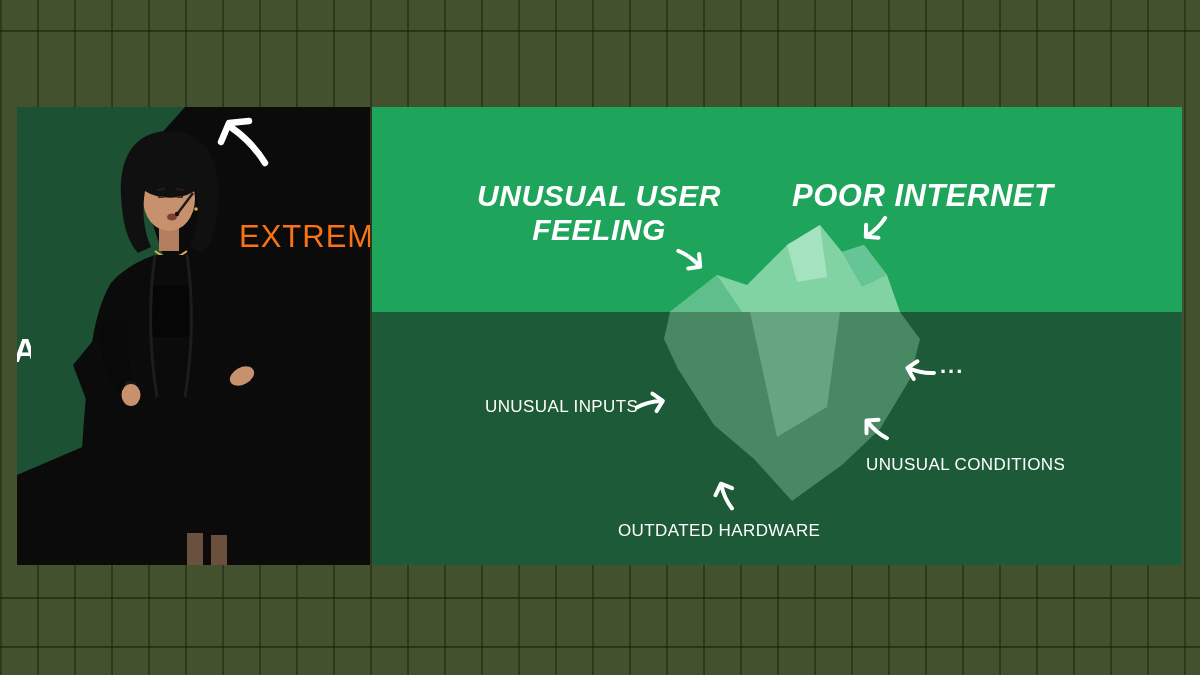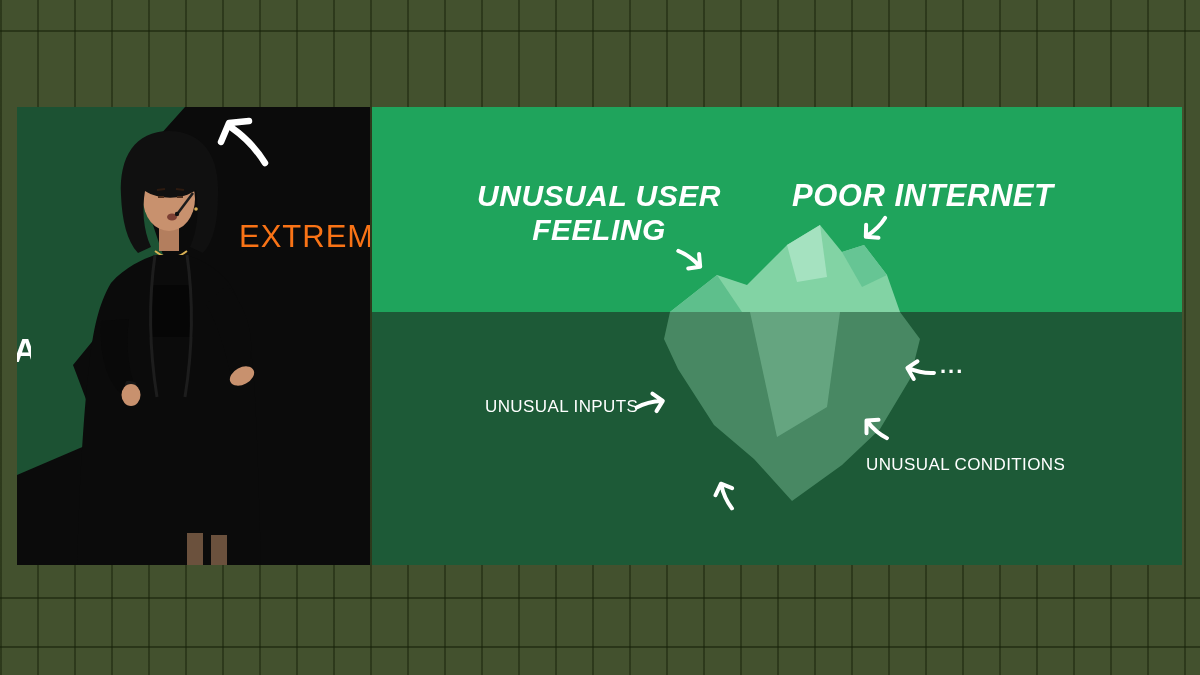--- a/index.html
+++ b/index.html
@@ -139,20 +139,21 @@
     <polygon points="298,205 345,168 370,205" fill="#5ebf8c"></polygon>
     <polygon points="415,138 448,118 455,170 425,175" fill="#a5e2c0"></polygon>
     <polygon points="470,145 492,138 515,168 490,180" fill="#66c594"></polygon>
   </svg>
 
   <div id="uuf" class="label label-big">UNUSUAL USER FEELING</div>
   <div id="poor" class="label label-big">POOR INTERNET</div>
   <div id="ui" class="label label-small">UNUSUAL INPUTS</div>
   <div id="dots" class="label label-dots">...</div>
   <div id="ec" class="label label-small">UNUSUAL CONDITIONS</div>
+  <div id="oh" class="label label-small">OUTDATED HARDWARE</div>
 
   <div id="arrow-a" class="arrow rot40">
     <svg width="34" height="24" viewBox="0 0 34 24">
         <path d="M2 14 Q14 10 28 12 M20 3 L29 12 L21 21" fill="none" stroke="#fff" stroke-width="4" stroke-linecap="round" stroke-linejoin="round"></path>
       </svg>
   </div>
   <div id="arrow-b" class="arrow rot140">
     <svg width="34" height="24" viewBox="0 0 34 24">
         <path d="M2 14 Q14 10 28 12 M20 3 L29 12 L21 21" fill="none" stroke="#fff" stroke-width="4" stroke-linecap="round" stroke-linejoin="round"></path>
       </svg>

